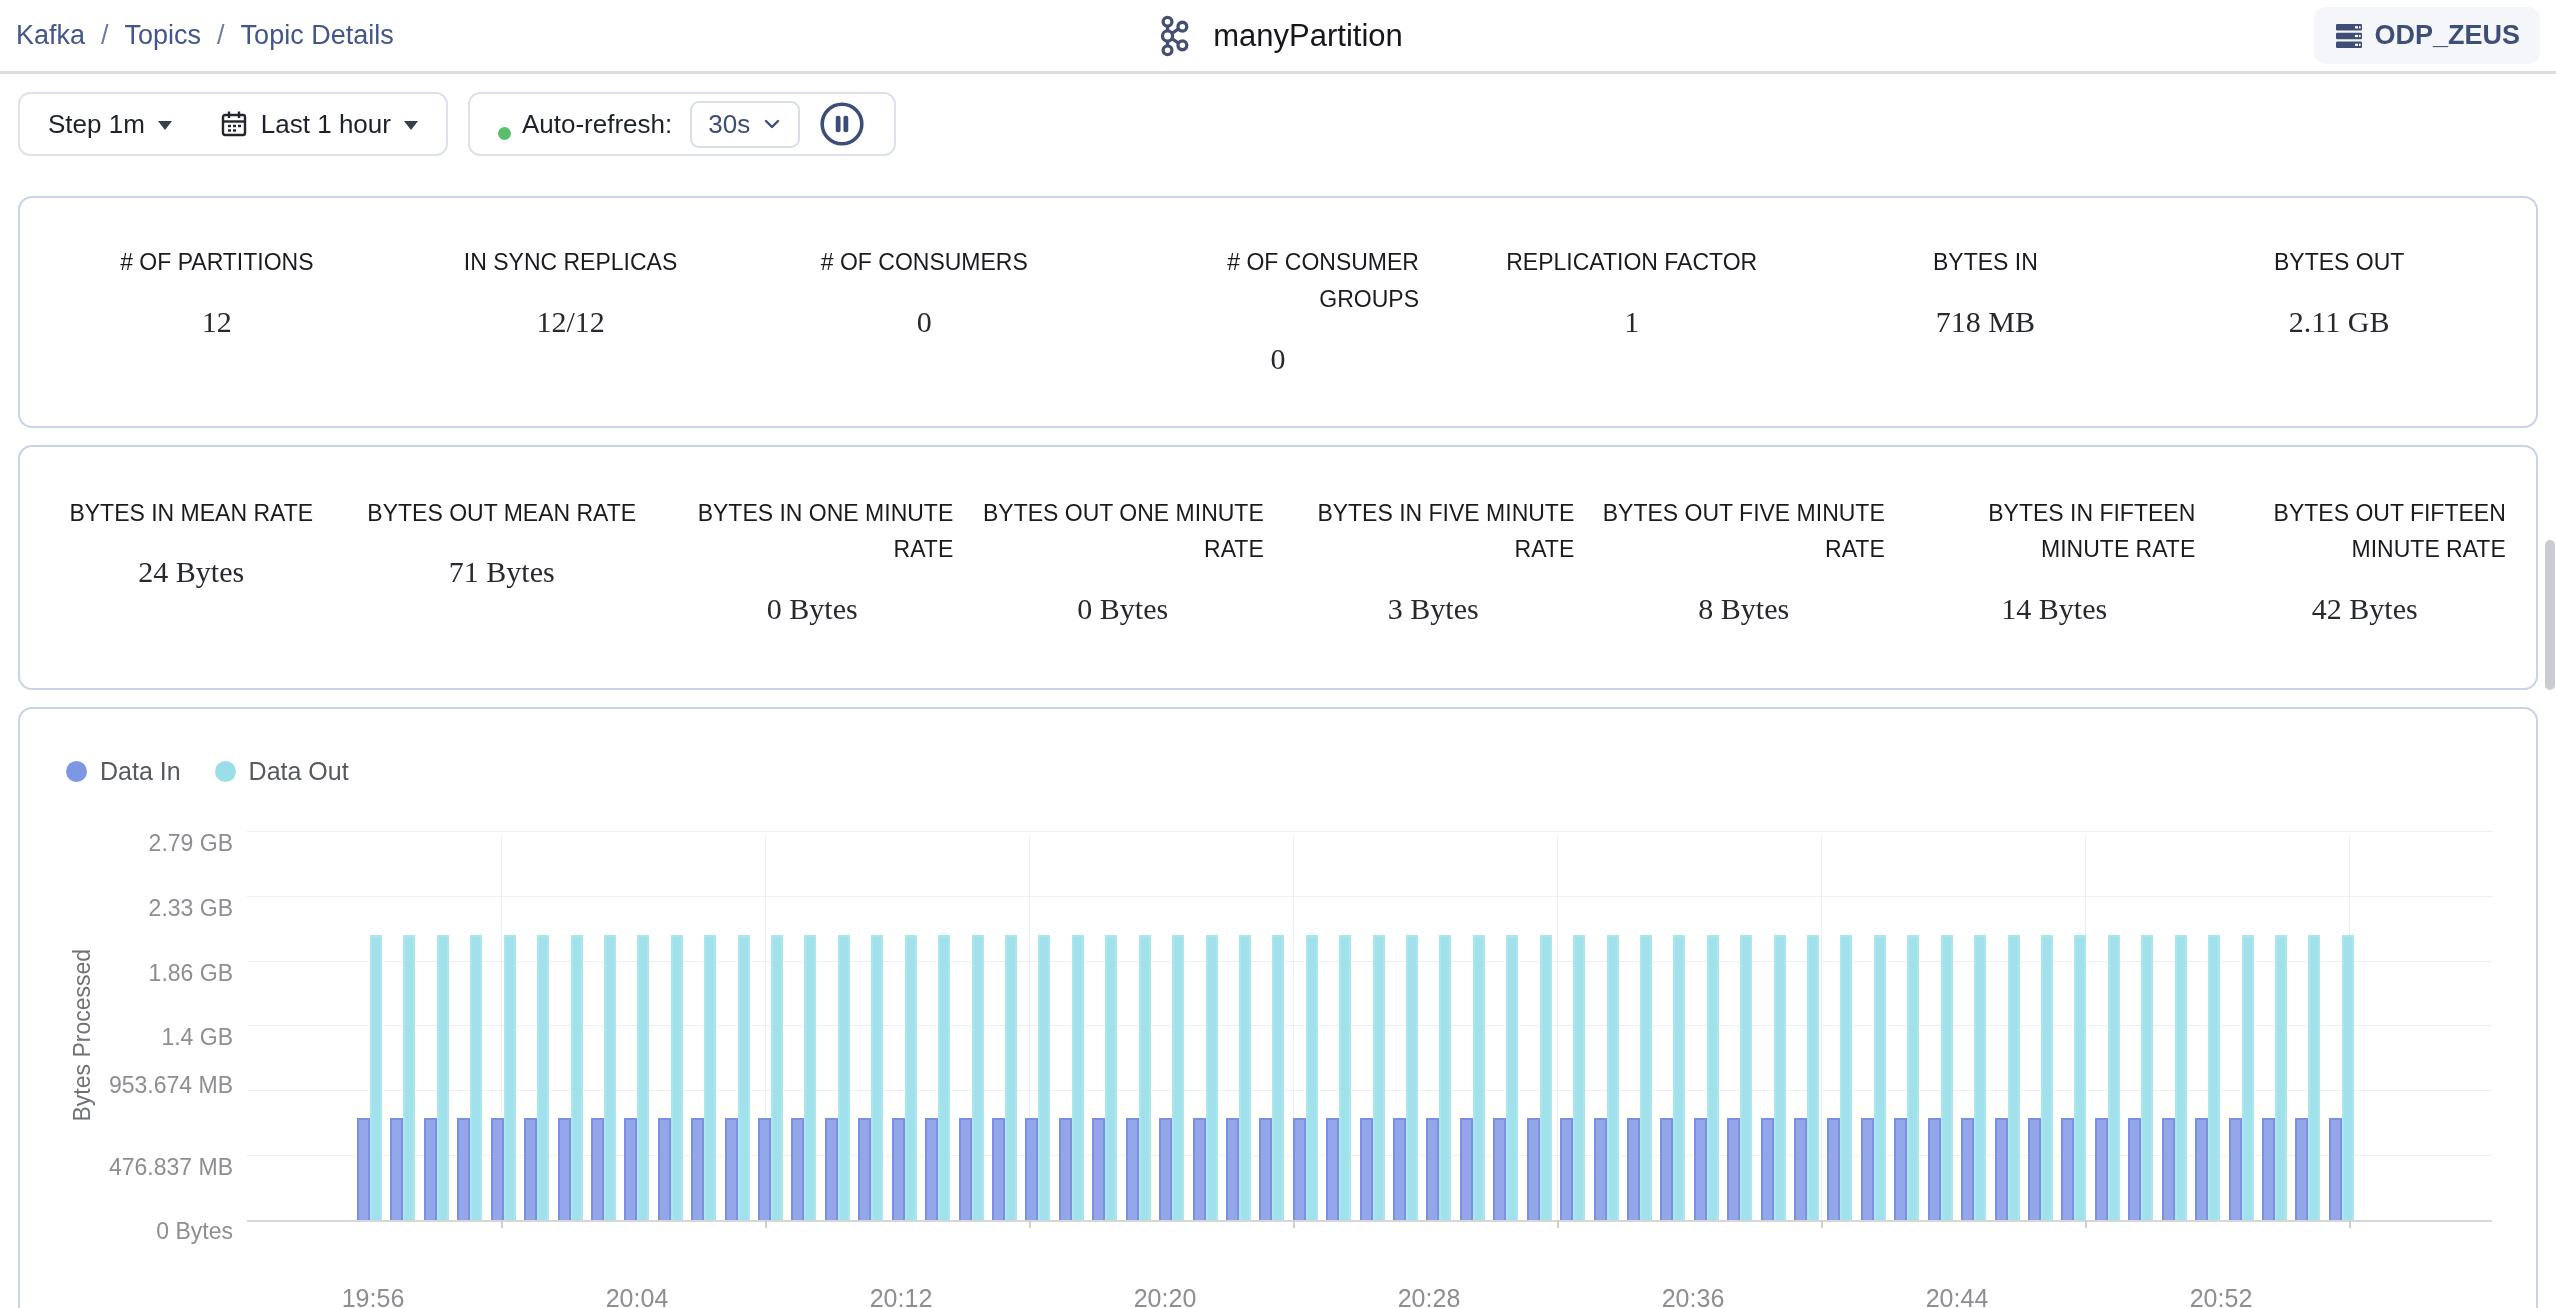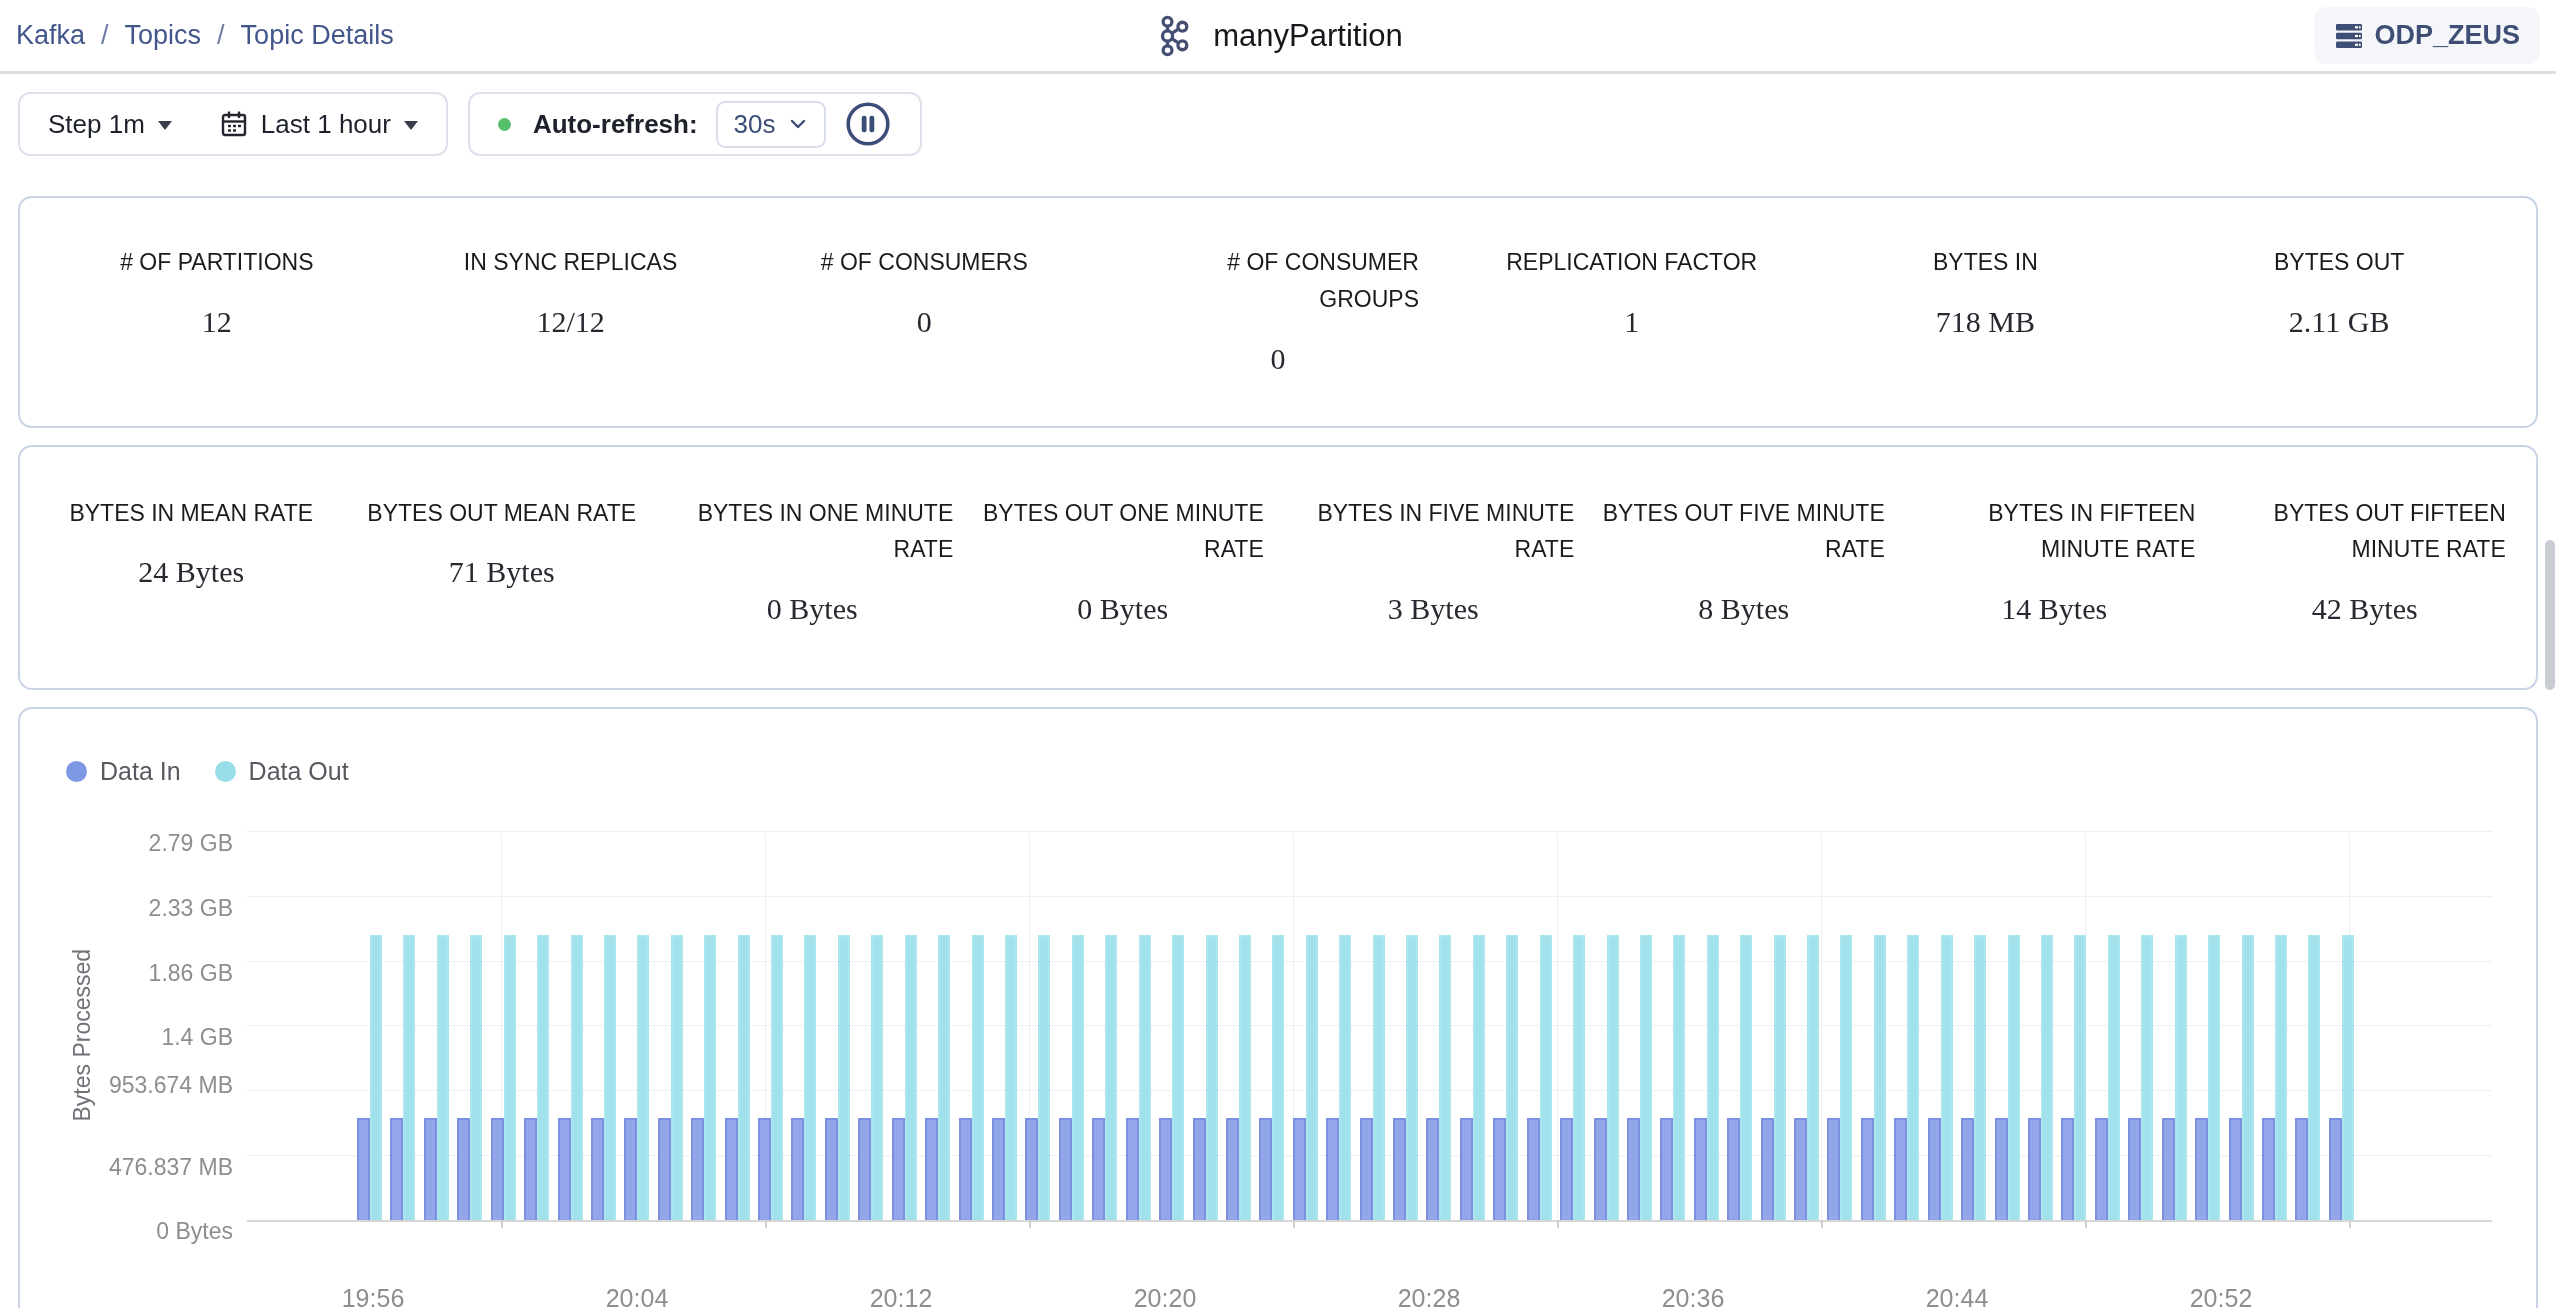--- a/index.html
+++ b/index.html
@@ -22,21 +22,21 @@
   .main { padding: 18px 18px 0; }
 
   .toolbar { display: flex; gap: 20px; }
   .tb-group { display: flex; align-items: center; gap: 48px; border: 2px solid #dce1ec;
               border-radius: 12px; padding: 0 28px; height: 64px; font-size: 26px;
               color: #1d212b; background: #fff; }
   .dropdown { display: flex; align-items: center; gap: 13px; cursor: pointer; }
   .caret { width: 0; height: 0; border-left: 7px solid transparent; border-right: 7px solid transparent;
            border-top: 9px solid #383e4c; margin-top: 3px; }
   .green-dot { width: 13px; height: 13px; border-radius: 50%; background: #58c06a; }
-  .autorefresh { display: flex; align-items: center; gap: 22px; font-weight: bold; }
+  .autorefresh { display: flex; align-items: flex-end; gap: 11px; }
   .interval-select { display: flex; align-items: center; gap: 12px; border: 2px solid #d7dde9;
                      border-radius: 9px; padding: 6px 16px; color: #3c4d78; font-size: 26px;
                      cursor: pointer; background: #fff; }
   .pause-btn { background: none; border: none; cursor: pointer; display: flex; align-items: center; }
 
   
   .card { border: 2px solid #c8d4e6; border-radius: 14px; background: #fff; }
   .card.primary { margin-top: 40px; display: grid; grid-template-columns: repeat(7, 1fr);
                   padding: 46px 20px 50px; }
   .card.rates   { margin-top: 17px; display: grid; grid-template-columns: repeat(8, 1fr);

